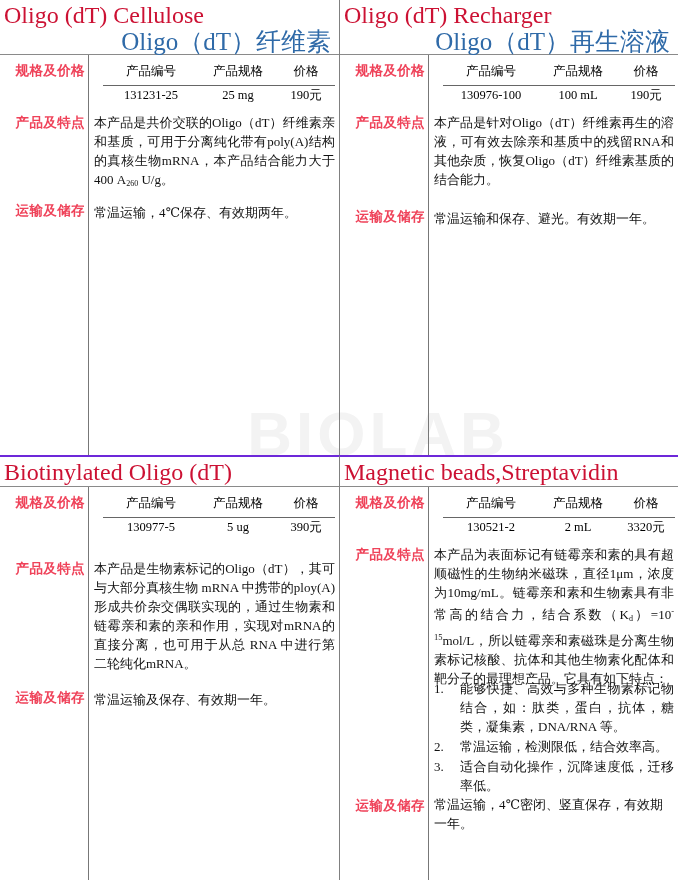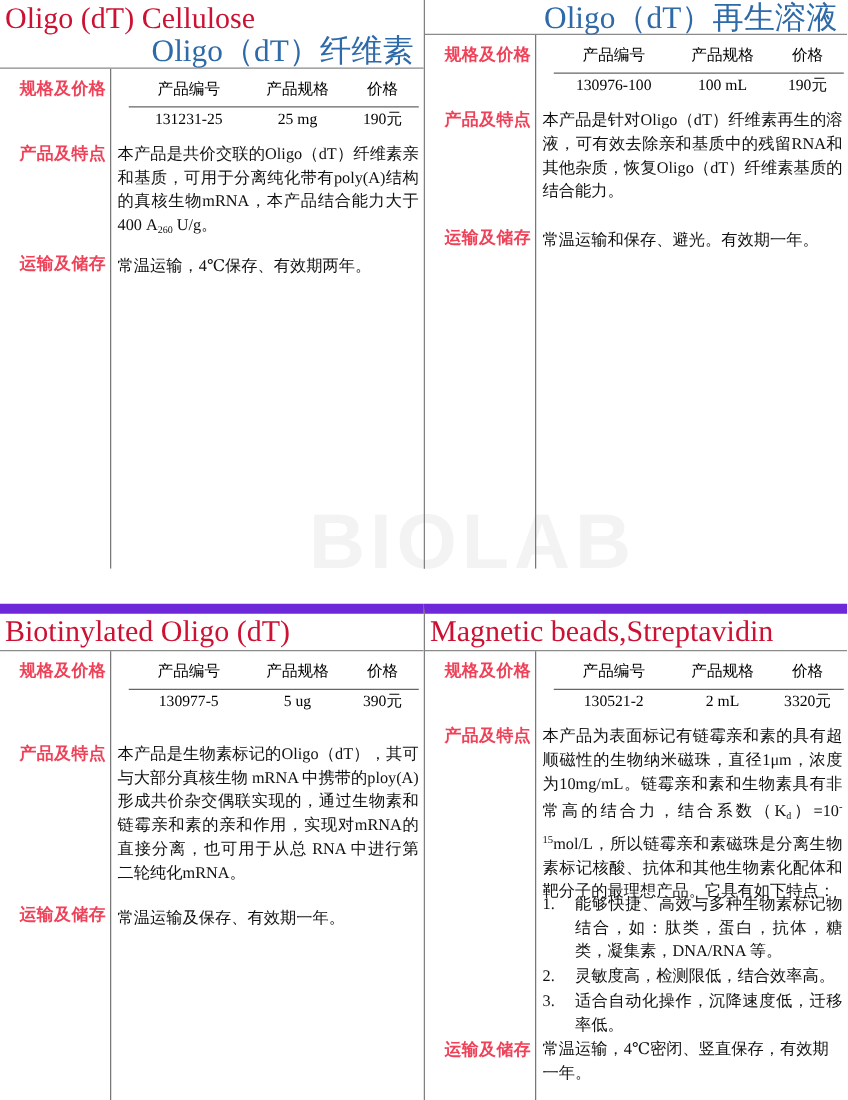--- a/index.html
+++ b/index.html
@@ -51,21 +51,21 @@
   }
 
   .panel {
     position: relative;
     display: flex;
     flex-direction: column;
     box-sizing: border-box;
     overflow: hidden;
   }
   .panel.col-right { border-left: 1px solid #808080; }
-  .panel.row-bottom { border-top: 8px solid #6d28d9; margin-top: 28px; }
+  .panel.row-bottom { border-top: 2px solid #6d28d9; }
 
   
   .panel-head {
     box-sizing: border-box;
     padding: 2px 6px 0 4px;
     border-bottom: 1px solid #8a8a8a;
   }
   .title-en {
     color: #cc1133;
     font-size: 24px;
@@ -201,20 +201,21 @@
             </div>
           </div>
           <div class="desc" style="top:58px">本产品是共价交联的Oligo（dT）纤维素亲和基质，可用于分离纯化带有poly(A)结构的真核生物mRNA，本产品结合能力大于400 A<sub>260</sub> U/g。</div>
           <div class="storage" style="top:148px">常温运输，4℃保存、有效期两年。</div>
         </div>
       </div>
     </div>
 
     <div class="panel col-right row-top">
       <div class="panel-head">
+        <div class="title-en">Oligo (dT) Recharger</div>
         <div class="title-cn">Oligo（dT）再生溶液</div>
       </div>
       <div class="panel-body">
         <div class="rowlabels">
           <div class="rlabel" style="top:8px">规格及价格</div>
           <div class="rlabel" style="top:60px">产品及特点</div>
           <div class="rlabel" style="top:154px">运输及储存</div>
         </div>
         <div class="rowcontent">
           <div class="spec">
@@ -289,21 +290,21 @@
           </div>
           <div class="desc" style="top:58px">本产品为表面标记有链霉亲和素的具有超顺磁性的生物纳米磁珠，直径1μm，浓度为10mg/mL。链霉亲和素和生物素具有非常高的结合力，结合系数（K<sub>d</sub>）=10<sup>-15</sup>mol/L，所以链霉亲和素磁珠是分离生物素标记核酸、抗体和其他生物素化配体和靶分子的最理想产品。它具有如下特点：</div>
           <div class="desc" style="top:191px">
             <ol class="feats">
                 <li>
                   <span class="num">1.</span>
                   <span class="txt">能够快捷、高效与多种生物素标记物结合，如：肽类，蛋白，抗体，糖类，凝集素，DNA/RNA 等。</span>
                 </li>
                 <li>
                   <span class="num">2.</span>
-                  <span class="txt">灵敏度高，检测限低，结合效率高。</span>
+                  <span class="txt">常温运输，检测限低，结合效率高。</span>
                 </li>
                 <li>
                   <span class="num">3.</span>
                   <span class="txt">适合自动化操作，沉降速度低，迁移率低。</span>
                 </li>
               </ol>
           </div>
           <div class="storage" style="top:308px">常温运输，4℃密闭、竖直保存，有效期一年。</div>
         </div>
       </div>

